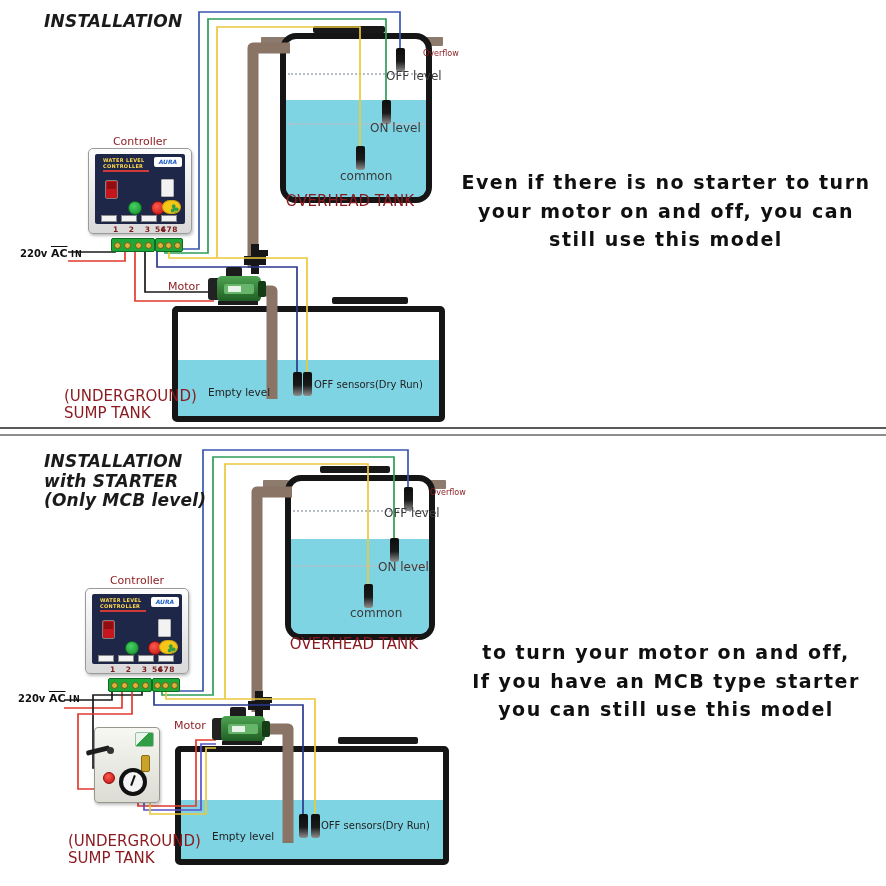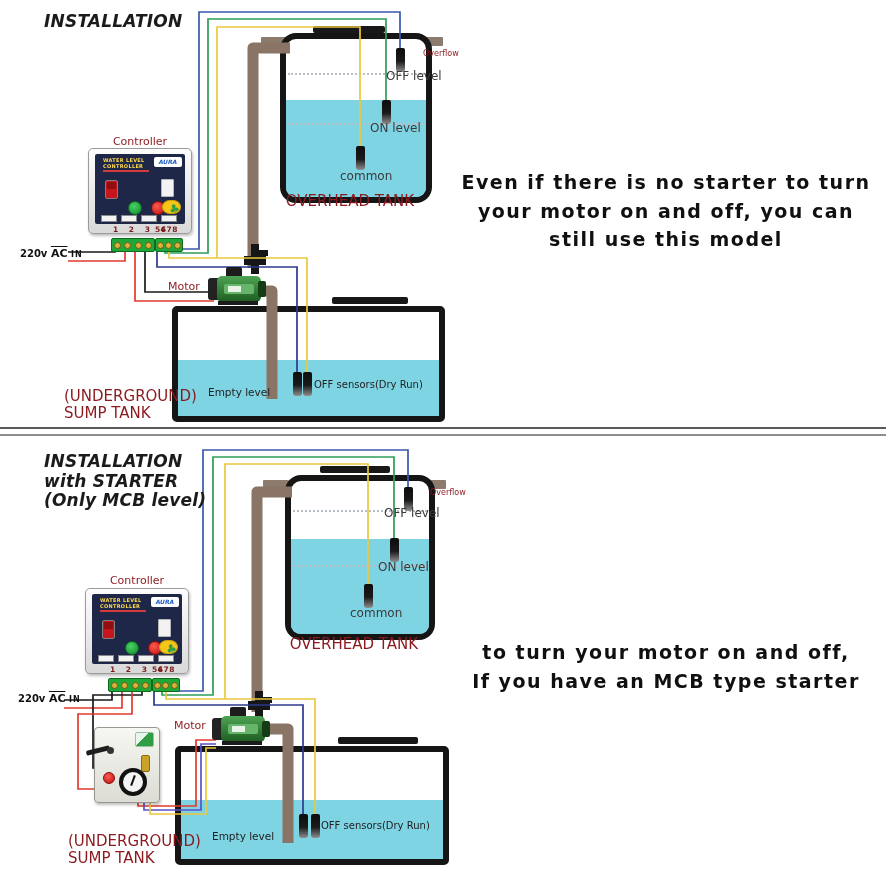--- a/index.html
+++ b/index.html
@@ -116,20 +116,21 @@
 
   <div class="abs sec-title lblz" style="left:44px;top:452px;">
     <div>INSTALLATION</div>
     <div>with STARTER</div>
     <div>(Only MCB level)</div>
   </div>
 
   <div class="abs note lblz" style="left:446px;top:638px;width:440px;">
     <div>to turn your motor on and off,</div>
     <div>If you have an MCB type starter</div>
+    <div>you can still use this model</div>
   </div>
 
   <div class="abs tank round tankz" style="left:285px;top:475px;width:138px;height:153px;">
     <div class="water" style="height:95px;border-radius:0 0 9px 9px;"></div>
     <div class="dotline" style="top:29px;"></div>
     <div class="dotline" style="top:84px;"></div>
   </div>
   <div class="lid" style="left:320px;top:466px;width:70px;height:7px;"></div>
   <div class="stub" style="left:263px;top:480px;width:26px;height:9px;"></div>
   <div class="stub" style="left:414px;top:480px;width:32px;height:9px;"></div>

